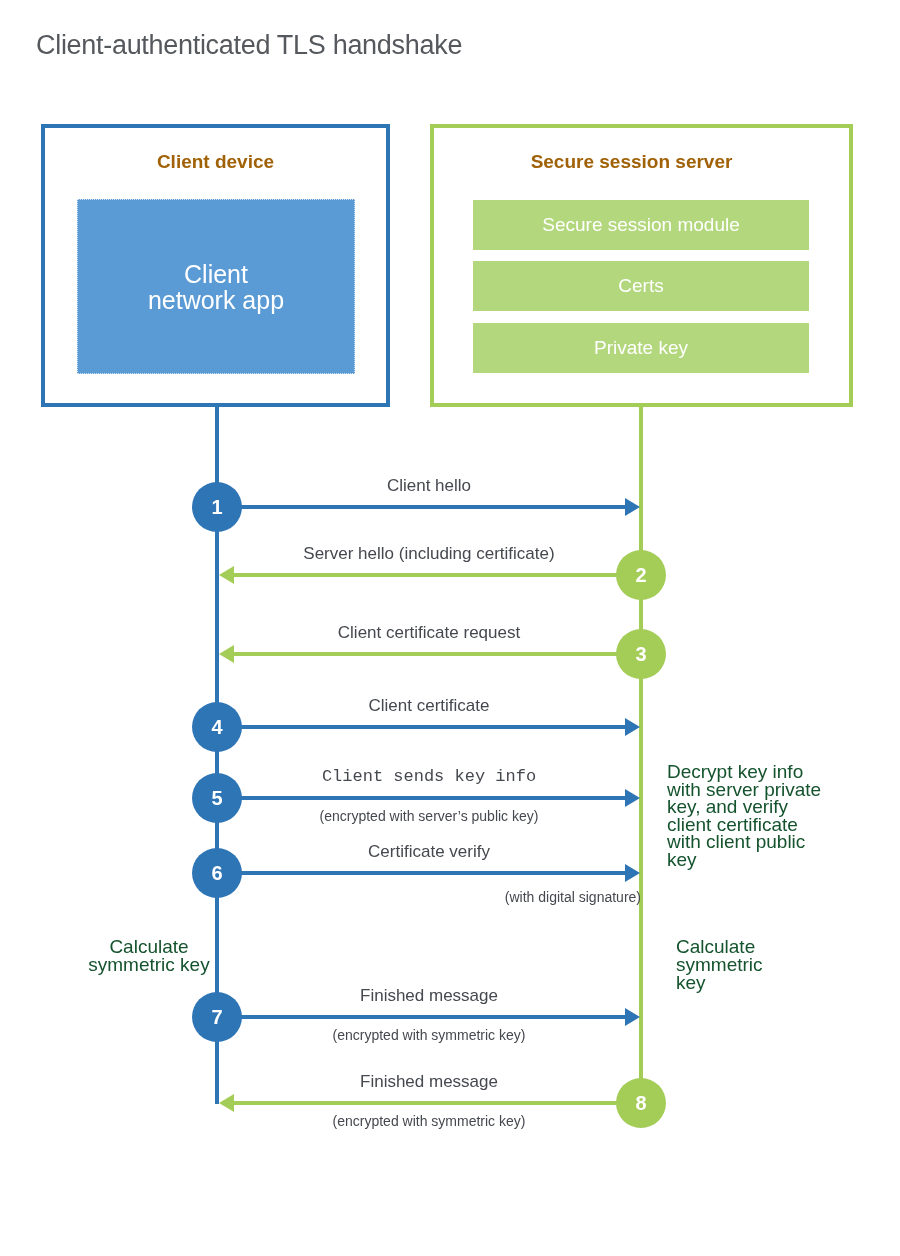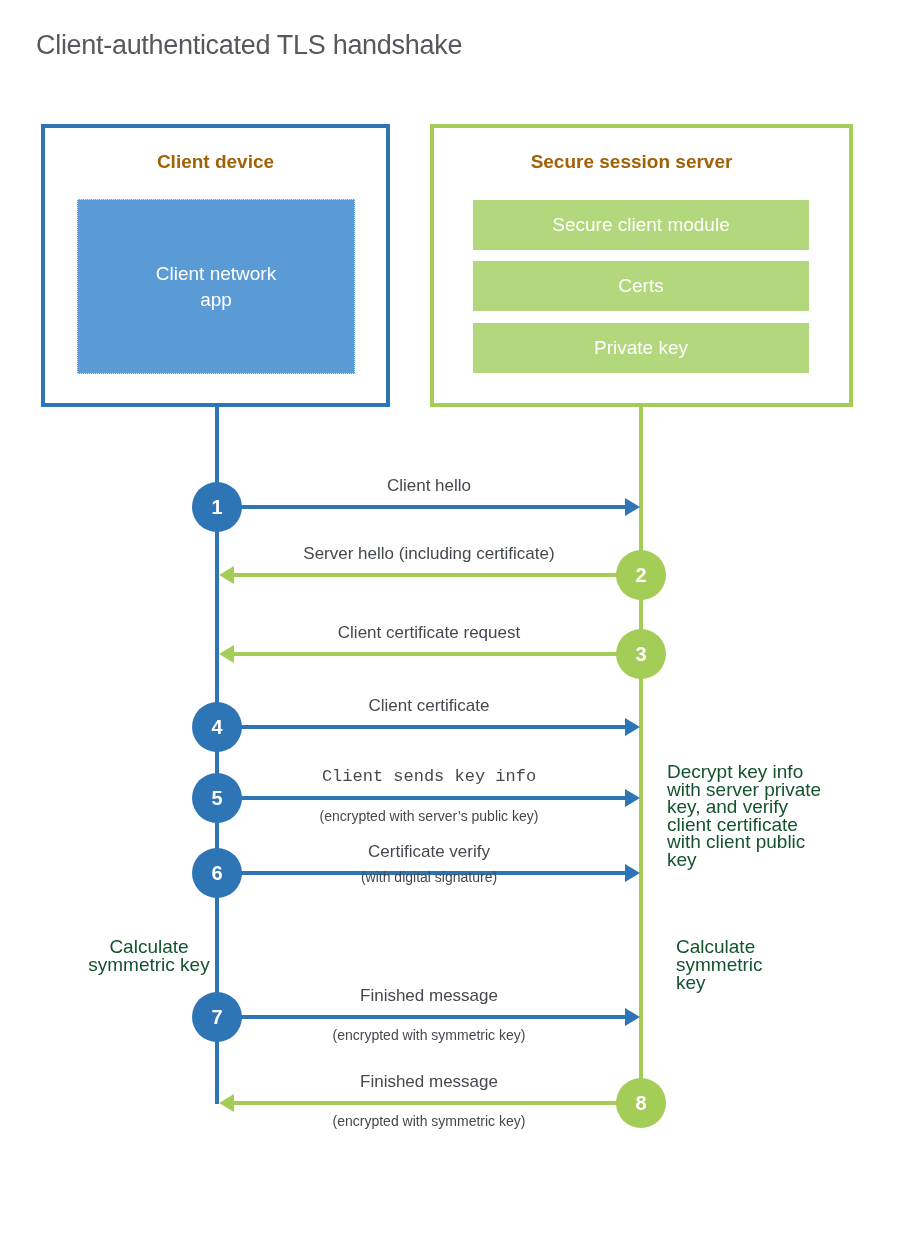--- a/index.html
+++ b/index.html
@@ -15,21 +15,21 @@
   
   .actor-box { top:124px; height:283px; background:#ffffff; border:4px solid; }
   .client-box { left:41px;  width:349px; border-color:#2e75b6; }
   .server-box { left:430px; width:423px; border-color:#a3cd56; }
   .box-heading { top:151px; font-size:19px; font-weight:700; color:#a16207; text-align:center; }
   .client-heading { left:41px;  width:349px; }
   .server-heading { left:420px; width:423px; }
 
   .client-app {
     left:77px; top:199px; width:278px; height:175px;
-    background:#5b9bd5; border:1px dotted #d6e4f2; color:#ffffff; font-size:19px;
+    background:#5b9bd5; border:1px dotted #d6e4f2; color:#ffffff; font-size:25px;
     display:flex; align-items:center; justify-content:center; text-align:center;
   }
   .client-app span { display:block; width:155px; line-height:26px; }
 
   .server-bar {
     left:473px; width:336px; height:50px; background:#b3d77d; color:#ffffff; font-size:19px;
     display:flex; align-items:center; justify-content:center;
   }
   .bar-0 { top:200px; } .bar-1 { top:261px; } .bar-2 { top:323px; }
 
@@ -62,21 +62,21 @@
   
   .msg { left:217px; width:424px; text-align:center; font-size:17px; color:#45484e; }
   .sub { left:217px; width:424px; text-align:center; font-size:14px; color:#45484e; }
 
   
   .c-s1 { top:482px; }  .a-s1 { top:505px; }  .m-s1 { top:476px; }
   .c-s2 { top:550px; }  .a-s2 { top:573px; }  .m-s2 { top:544px; }
   .c-s3 { top:629px; }  .a-s3 { top:652px; }  .m-s3 { top:623px; }
   .c-s4 { top:702px; }  .a-s4 { top:725px; }  .m-s4 { top:696px; }
   .c-s5 { top:773px; }  .a-s5 { top:796px; }  .m-s5 { top:767px;font-family:Liberation Mono, monospace; }  .x-s5 { top:808px; }
-  .c-s6 { top:848px; }  .a-s6 { top:871px; }  .m-s6 { top:842px; }  .x-s6 { top:869px; }
+  .c-s6 { top:848px; }  .a-s6 { top:871px; }  .m-s6 { top:842px; }  .x-s6 { top:889px;text-align:right; }
   .c-s7 { top:992px; }  .a-s7 { top:1015px; } .m-s7 { top:986px; }  .x-s7 { top:1027px; }
   .c-s8 { top:1078px; } .a-s8 { top:1101px; } .m-s8 { top:1072px; } .x-s8 { top:1113px; }
 
   
   .note { font-size:19px; line-height:17.5px; color:#14532d; }
   .note-decrypt { left:667px; top:763px; width:164px; }
   .calc-left  { left:88px;  top:938px; width:122px; text-align:center; line-height:18px; }
   .calc-right { left:676px; top:938px; width:104px; line-height:18px; }
 </style>
 </head>
@@ -88,21 +88,21 @@
 
   <div class="abs actor-box client-box"></div>
   <div class="abs box-heading client-heading">Client device</div>
   <div class="abs client-app">
     <span>Client network app</span>
   </div>
 
   <div class="abs actor-box server-box"></div>
   <div class="abs box-heading server-heading">Secure session server</div>
   <div class="abs server-bar bar-0">
-    <span>Secure client module</span>
+    <span>Secure session module</span>
   </div>
   <div class="abs server-bar bar-1">
     <span>Certs</span>
   </div>
   <div class="abs server-bar bar-2">
     <span>Private key</span>
   </div>
 
   <div class="abs lifeline ll-blue"></div>
   <div class="abs lifeline ll-green"></div>

